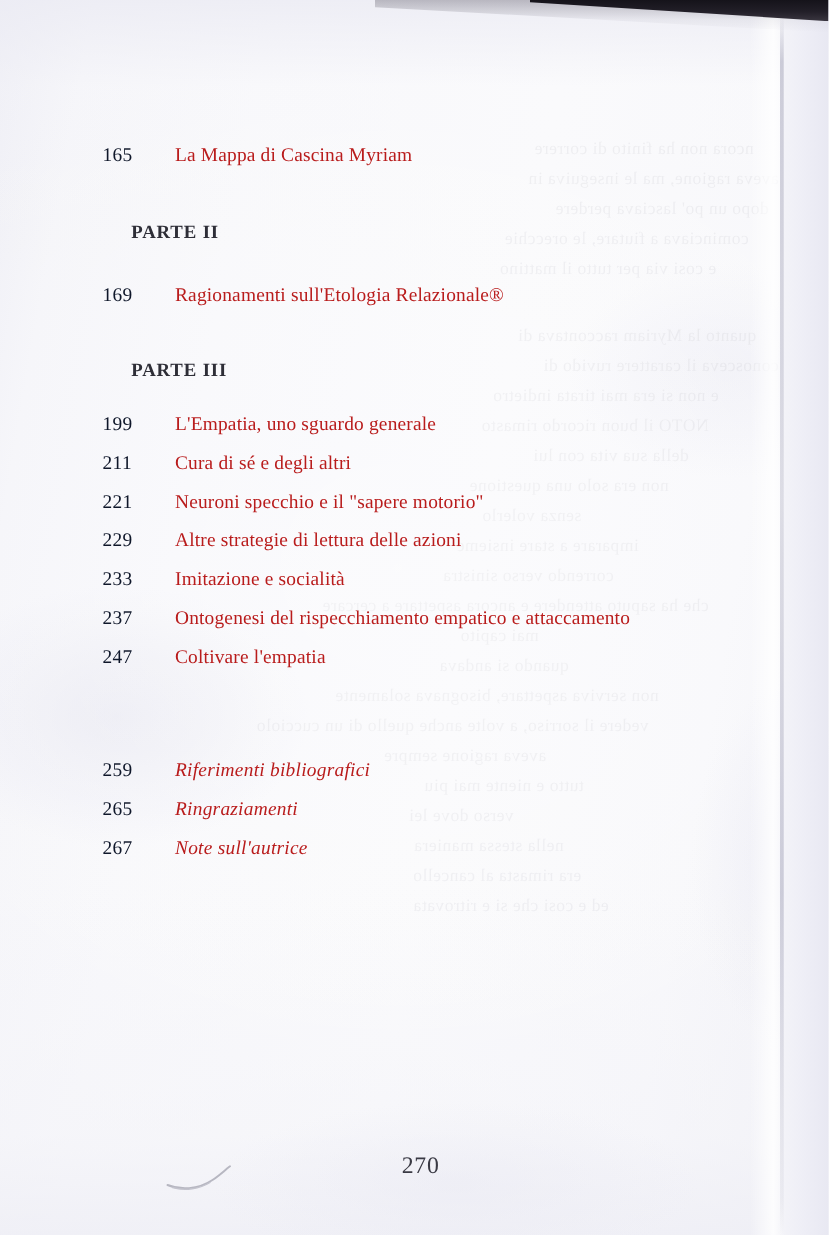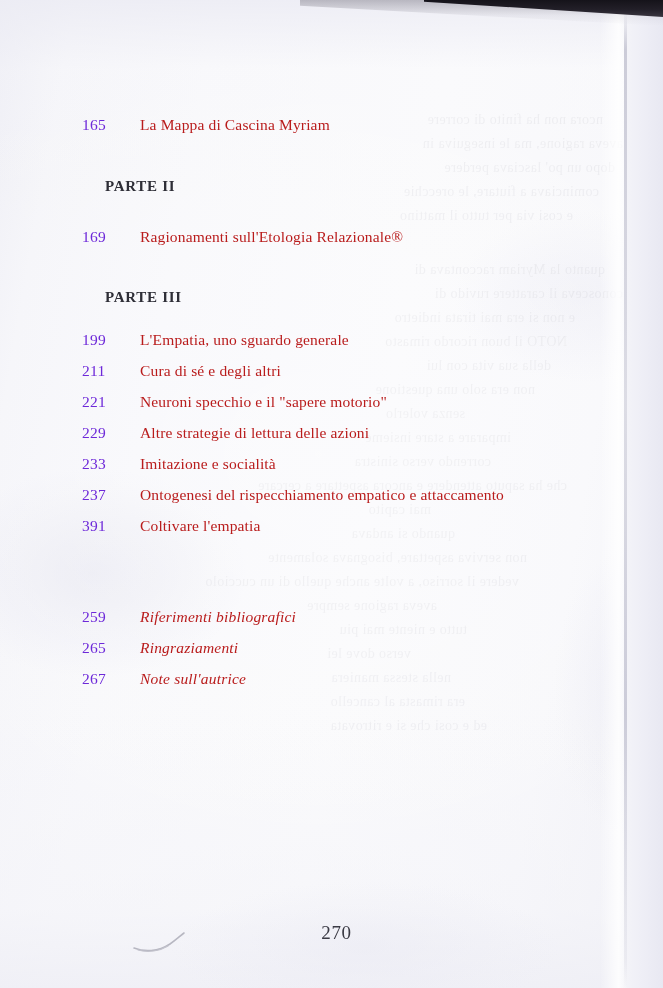--- a/index.html
+++ b/index.html
@@ -126,21 +126,21 @@
     position: absolute;
     left: 82px;
     display: flex;
     white-space: nowrap;
   }
   .toc-num {
     width: 58px;
     flex: none;
     font-size: 15.5px;
     letter-spacing: 0.3px;
-    color: #6d28d9;
+    color: #0f172a;
   }
   .toc-title {
     font-size: 15.5px;
     letter-spacing: 0.15px;
     color: #b91c1c;
   }
   .toc-row.italic .toc-title {
     font-style: italic;
     letter-spacing: 0.2px;
   }
@@ -244,21 +244,21 @@
     </div>
     <div class="toc-row" style="top:455px;justify-content:flex-end;">
       <span class="toc-num">233</span>
       <span class="toc-title">Imitazione e socialità</span>
     </div>
     <div class="toc-row" style="top:486px;">
       <span class="toc-num">237</span>
       <span class="toc-title">Ontogenesi del rispecchiamento empatico e attaccamento</span>
     </div>
     <div class="toc-row" style="top:517px;">
-      <span class="toc-num">391</span>
+      <span class="toc-num">247</span>
       <span class="toc-title">Coltivare l'empatia</span>
     </div>
 
     <div class="toc-row italic" style="top:608px;">
       <span class="toc-num">259</span>
       <span class="toc-title">Riferimenti bibliografici</span>
     </div>
     <div class="toc-row italic" style="top:639px;">
       <span class="toc-num">265</span>
       <span class="toc-title">Ringraziamenti</span>

